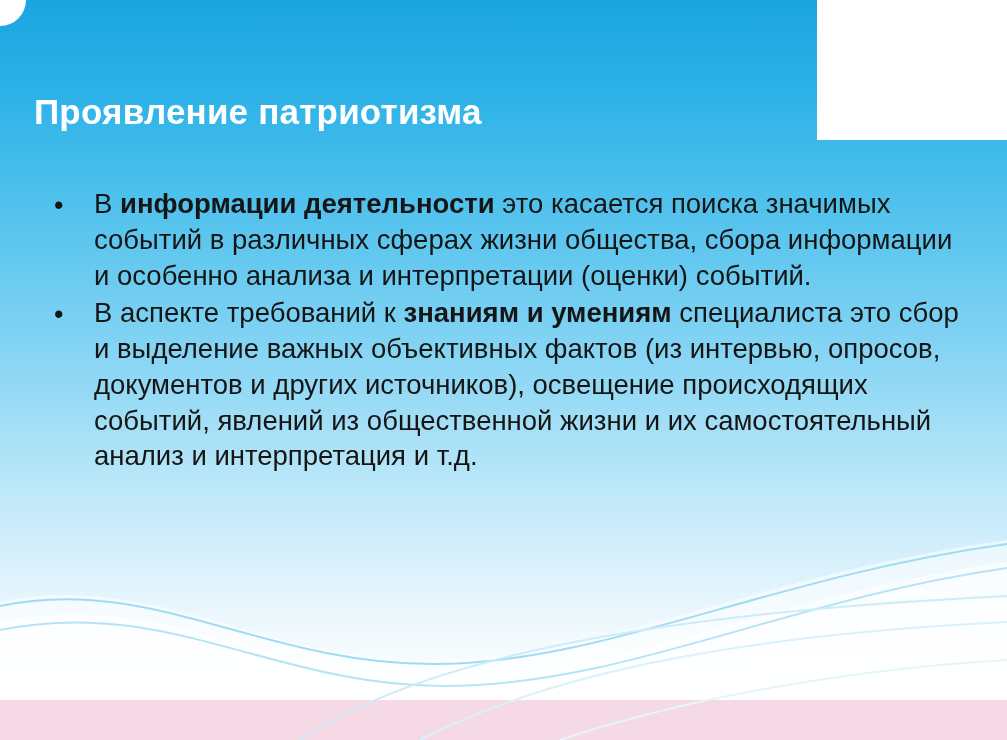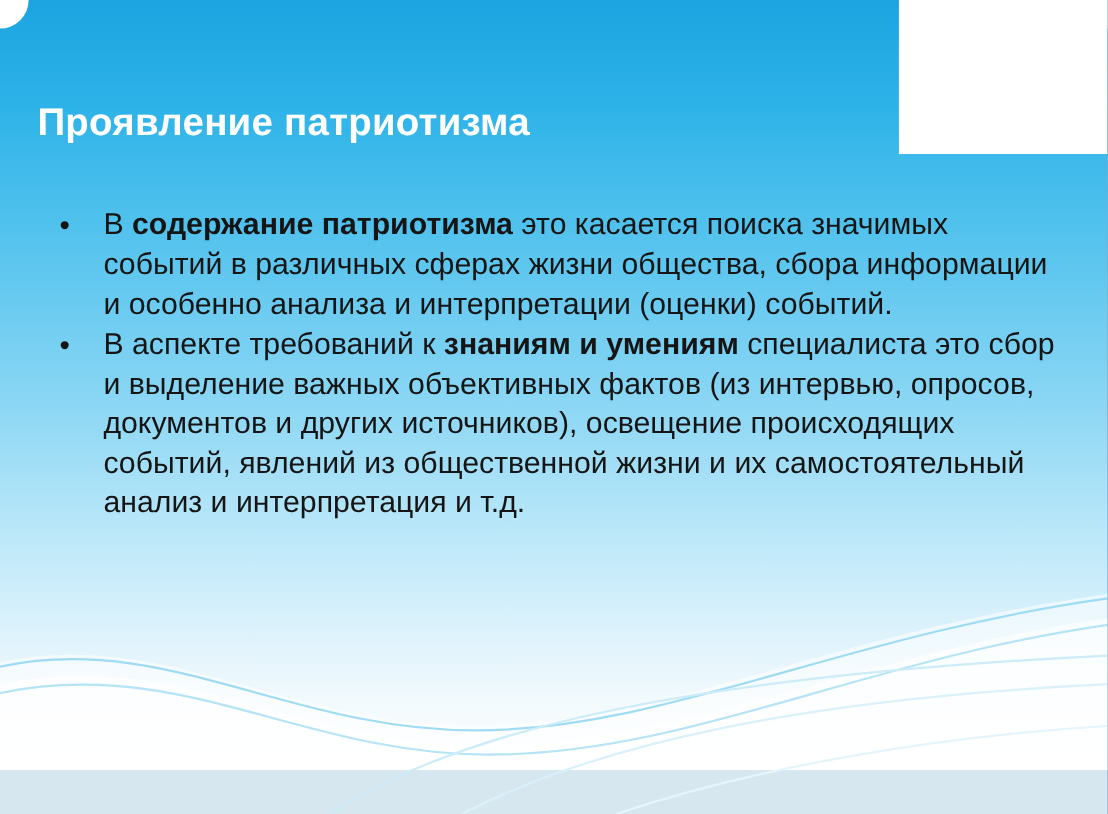--- a/index.html
+++ b/index.html
@@ -11,21 +11,21 @@
     width: 1007px;
     height: 740px;
     font-family: "Liberation Sans", sans-serif;
     overflow: hidden;
   }
 
   #slide {
     position: relative;
     width: 1007px;
     height: 740px;
-    background: #0369a1;
+    background: #be185d;
     overflow: hidden;
   }
 
   
   .bg-panel {
     position: absolute;
     left: 0;
     top: 0;
     width: 1007px;
     height: 700px;
@@ -176,21 +176,21 @@
       <rect x="166" y="26" width="18" height="5" fill="#2b2b9e"></rect>
     </svg>
   </div>
 
   <div class="title">Проявление патриотизма</div>
 
   <div class="body">
     <div class="bullet">
       <span class="dot">•</span>
       <span>
-        <span>В </span><b>содержание патриотизма</b><span> это касается поиска значимых событий в различных сферах жизни общества, сбора информации и особенно анализа и интерпретации (оценки) событий.</span>
+        <span>В </span><b>информации деятельности</b><span> это касается поиска значимых событий в различных сферах жизни общества, сбора информации и особенно анализа и интерпретации (оценки) событий.</span>
       </span>
     </div>
 
     <div class="bullet">
       <span class="dot">•</span>
       <span>
         <span>В аспекте требований к </span><b>знаниям и умениям</b><span> </span><span class="sp">специалиста</span><span> это </span><span class="sp">сбор</span><span> и выделение важных объективных фактов (из интервью, опросов, документов и других </span><span class="sp">источников</span><span>), освещение происходящих событий, явлений из общественной жизни и их самостоятельный анализ и интерпретация и т.д.</span>
       </span>
     </div>
   </div>

